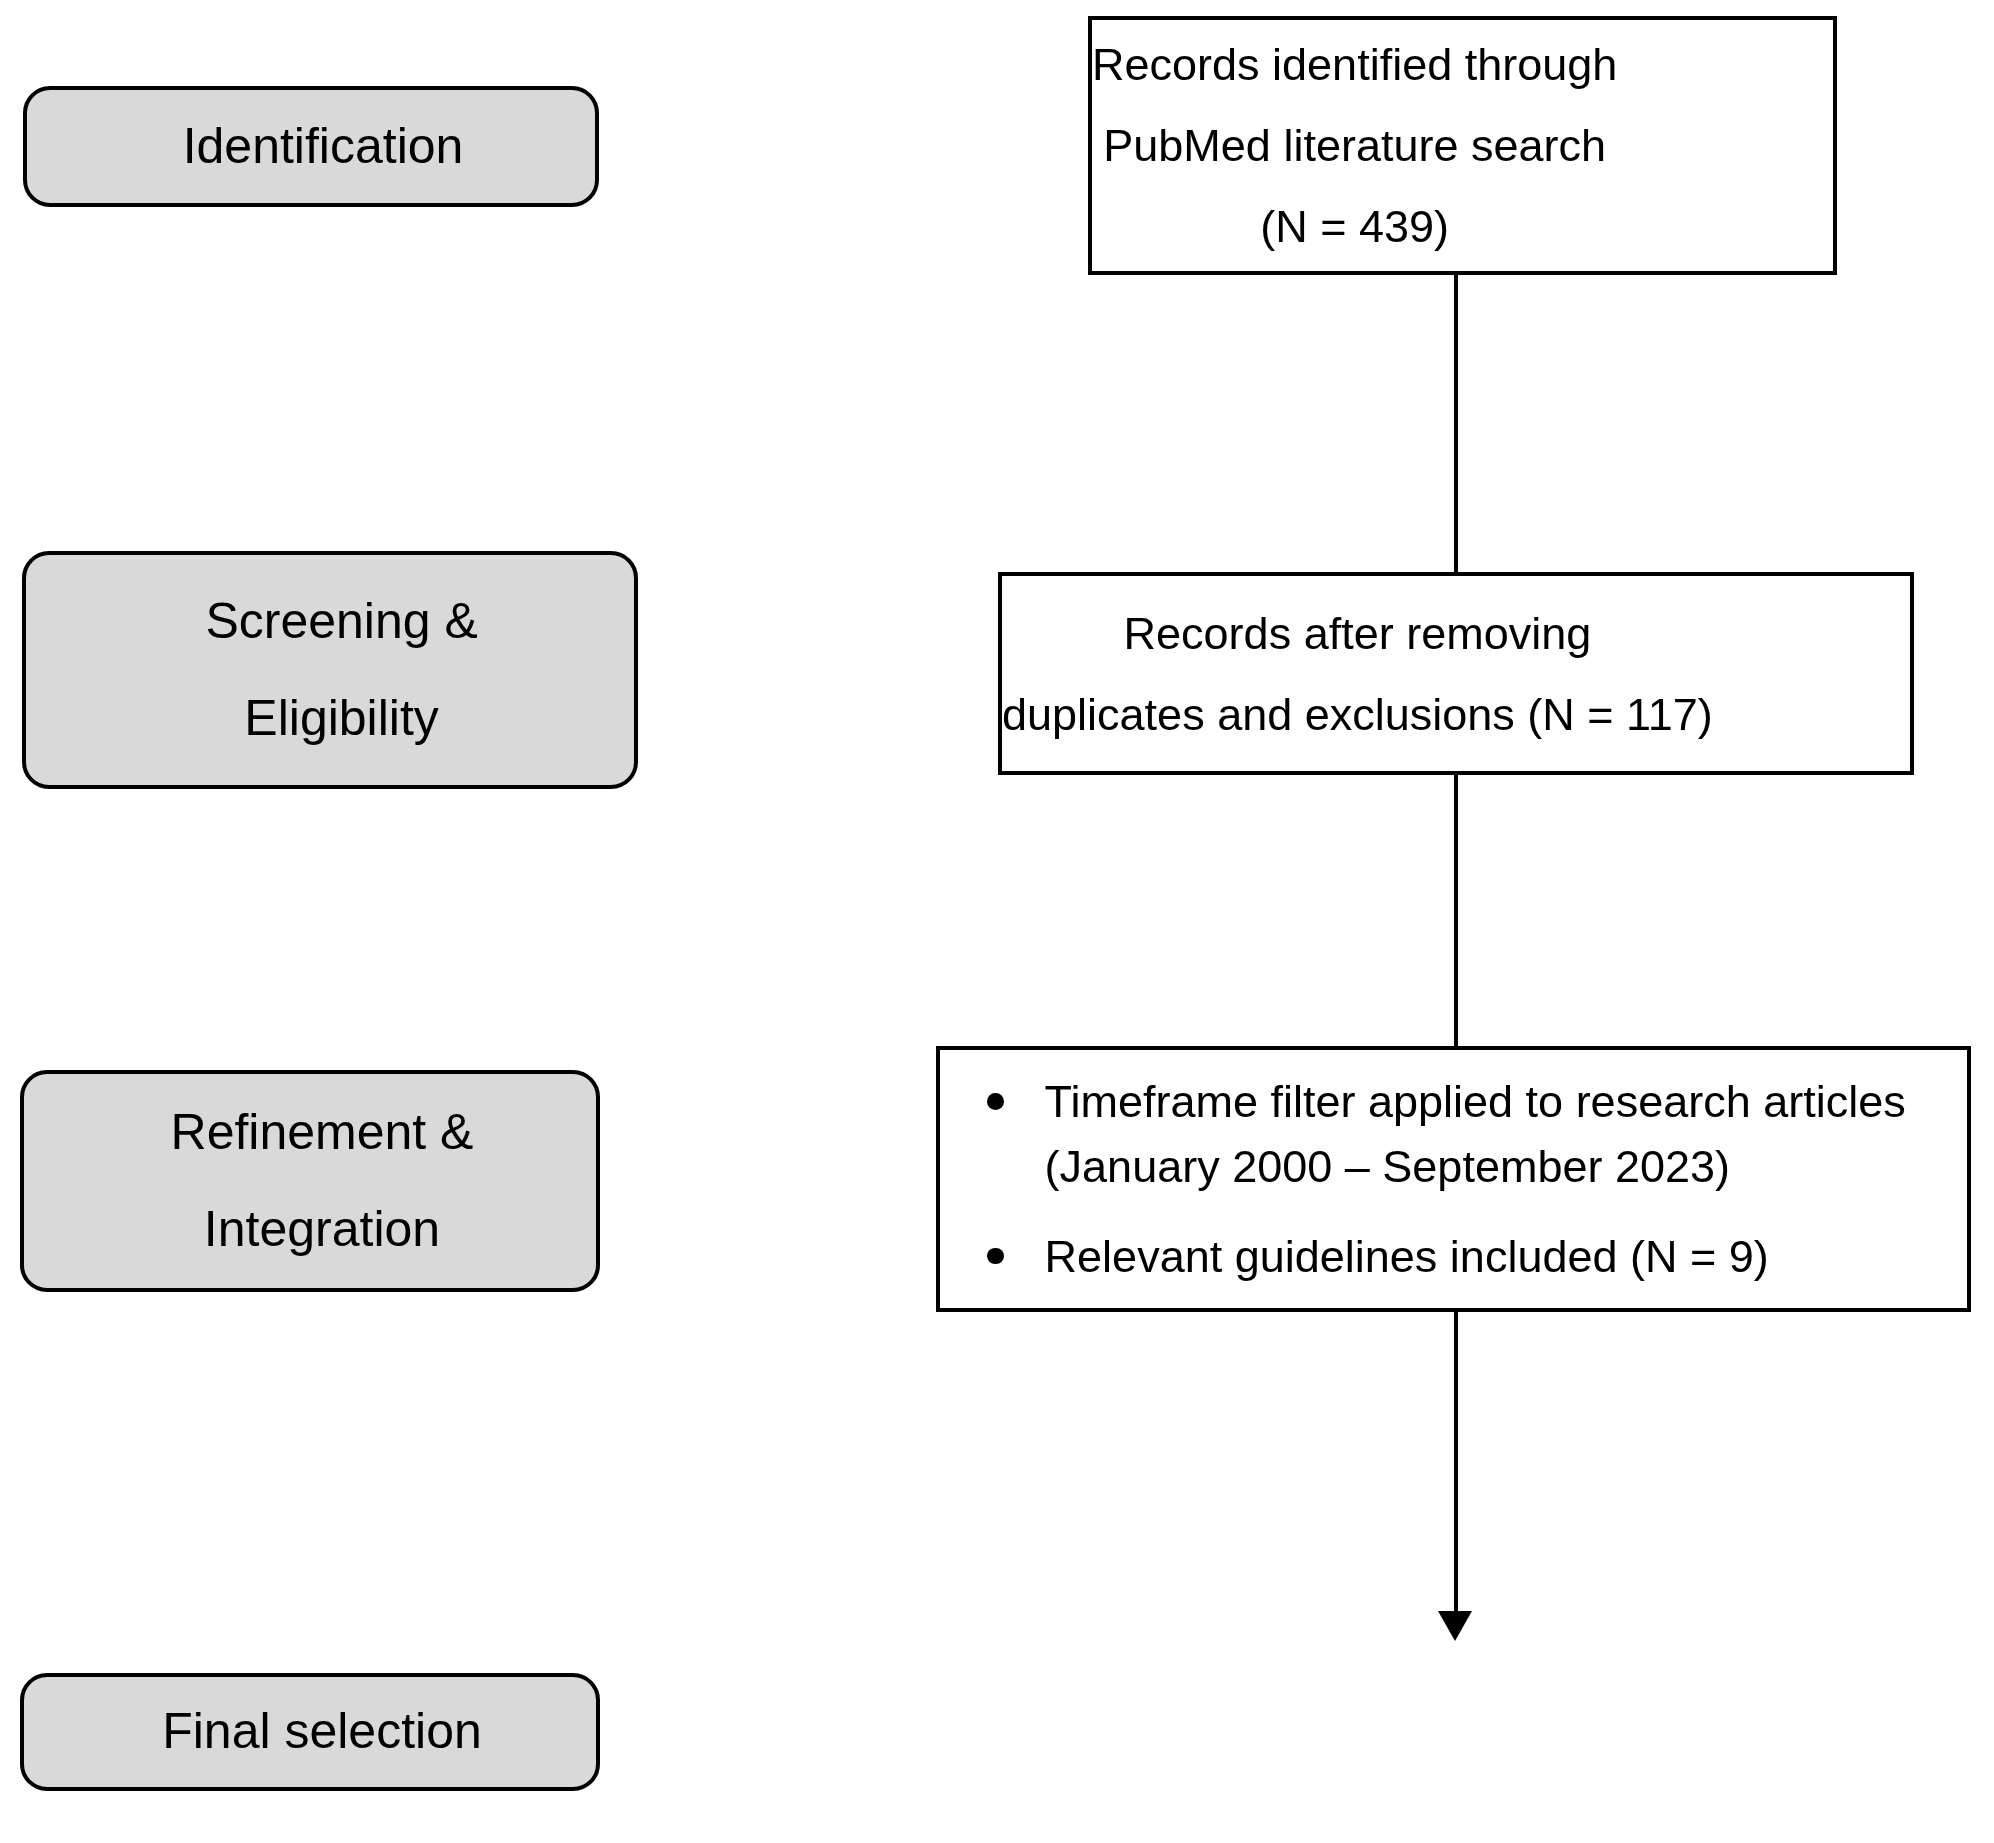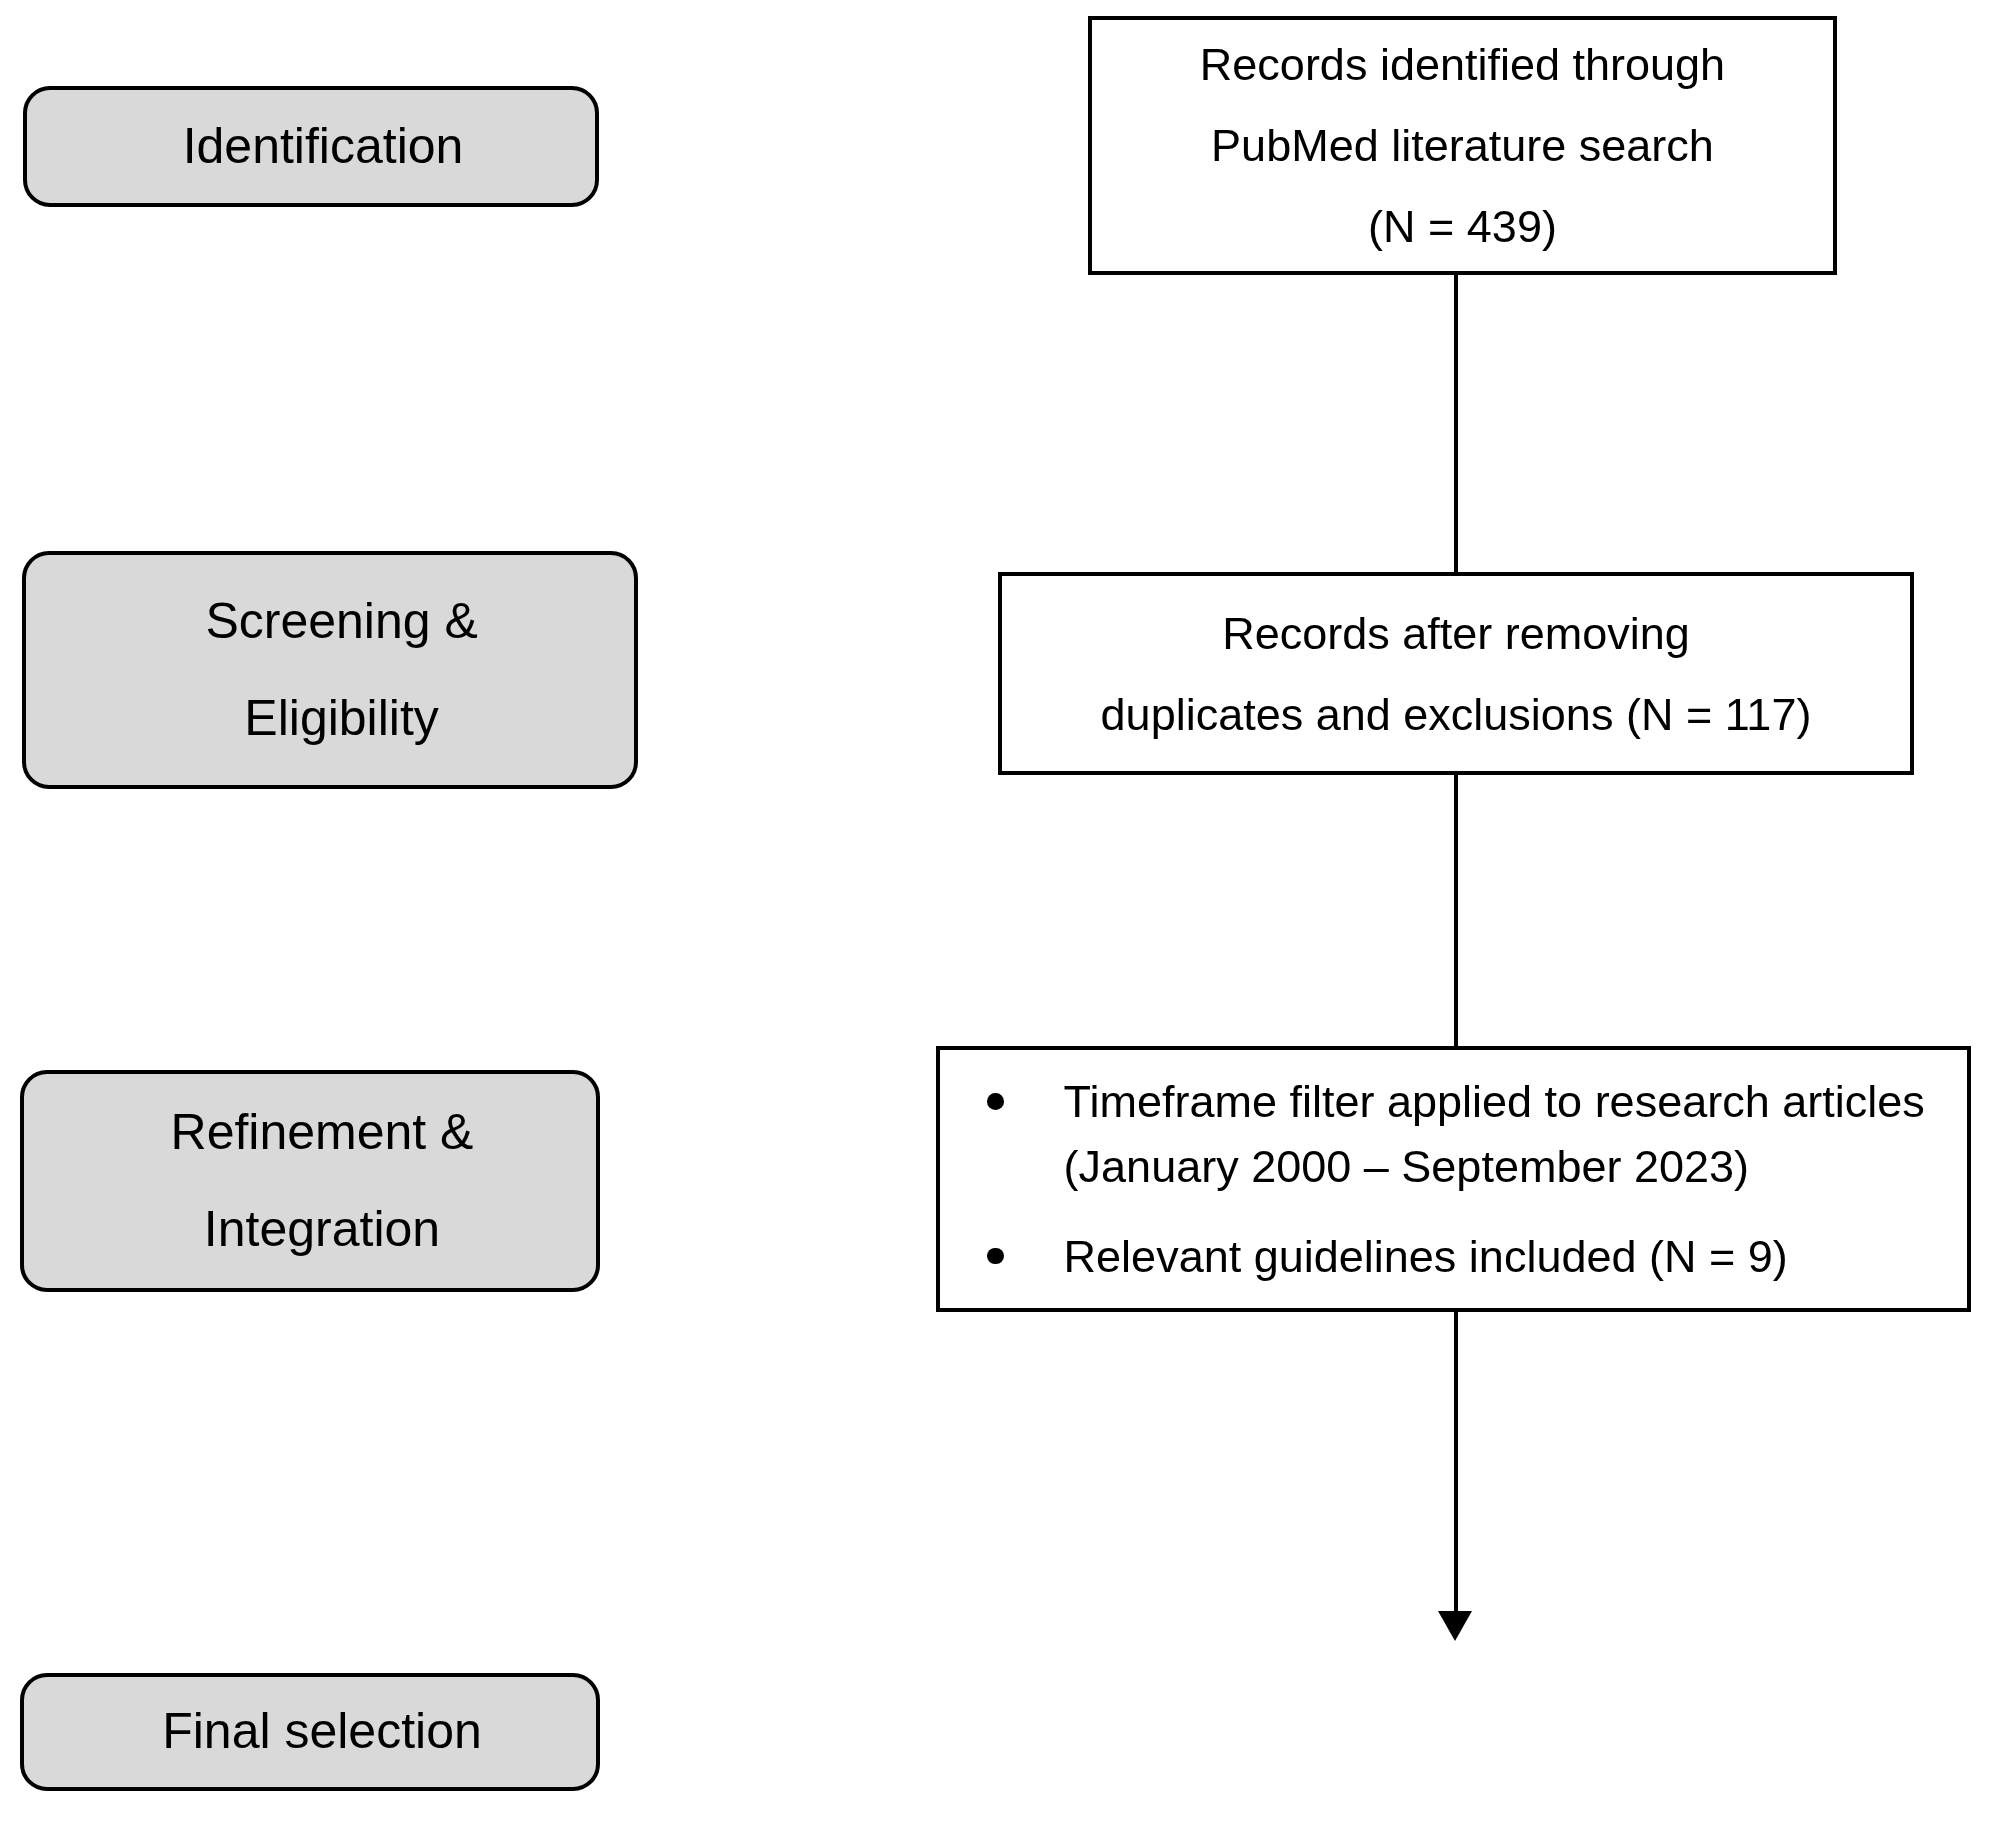--- a/index.html
+++ b/index.html
@@ -36,41 +36,41 @@
   #stage-0{left:23px;top:86px;width:576px;height:121px;}
   #stage-1{left:21.6px;top:551px;width:616px;height:238px;}
   #stage-2{left:20px;top:1070px;width:580px;height:222px;}
   #stage-3{left:20px;top:1673px;width:580px;height:118px;}
 
   
   .step{
     position:absolute;
     background:var(--background);
     border:4.3px solid var(--border);
-    display:flex;align-items:center;justify-content:center;
+    display:flex;align-items:center;
     box-sizing:border-box;
     font-size:45px;
   }
   .step-text{
     white-space:pre-line;
     text-align:center;
     line-height:1.8;
   }
   #step-0{left:1088px;top:16px;width:749px;height:259px;}
   #step-1{left:998px;top:572px;width:916px;height:203px;}
   #step-2{
     left:936px;top:1046px;width:1035px;height:266px;
     flex-direction:column;align-items:stretch;justify-content:center;
     padding:0 14.4px 0 47px;
   }
   #step-3{left:922px;top:1641px;width:1068px;height:189px;}
 
   .bullet-row{
     display:flex;
-    gap:60px;
+    gap:41px;
     line-height:1.45;
     margin:12.2px 0;
   }
   .bullet-dot{
     flex:0 0 auto;
     width:16.6px;height:16.6px;
     border-radius:50%;
     background:var(--text);
     margin-top:24px;
   }

